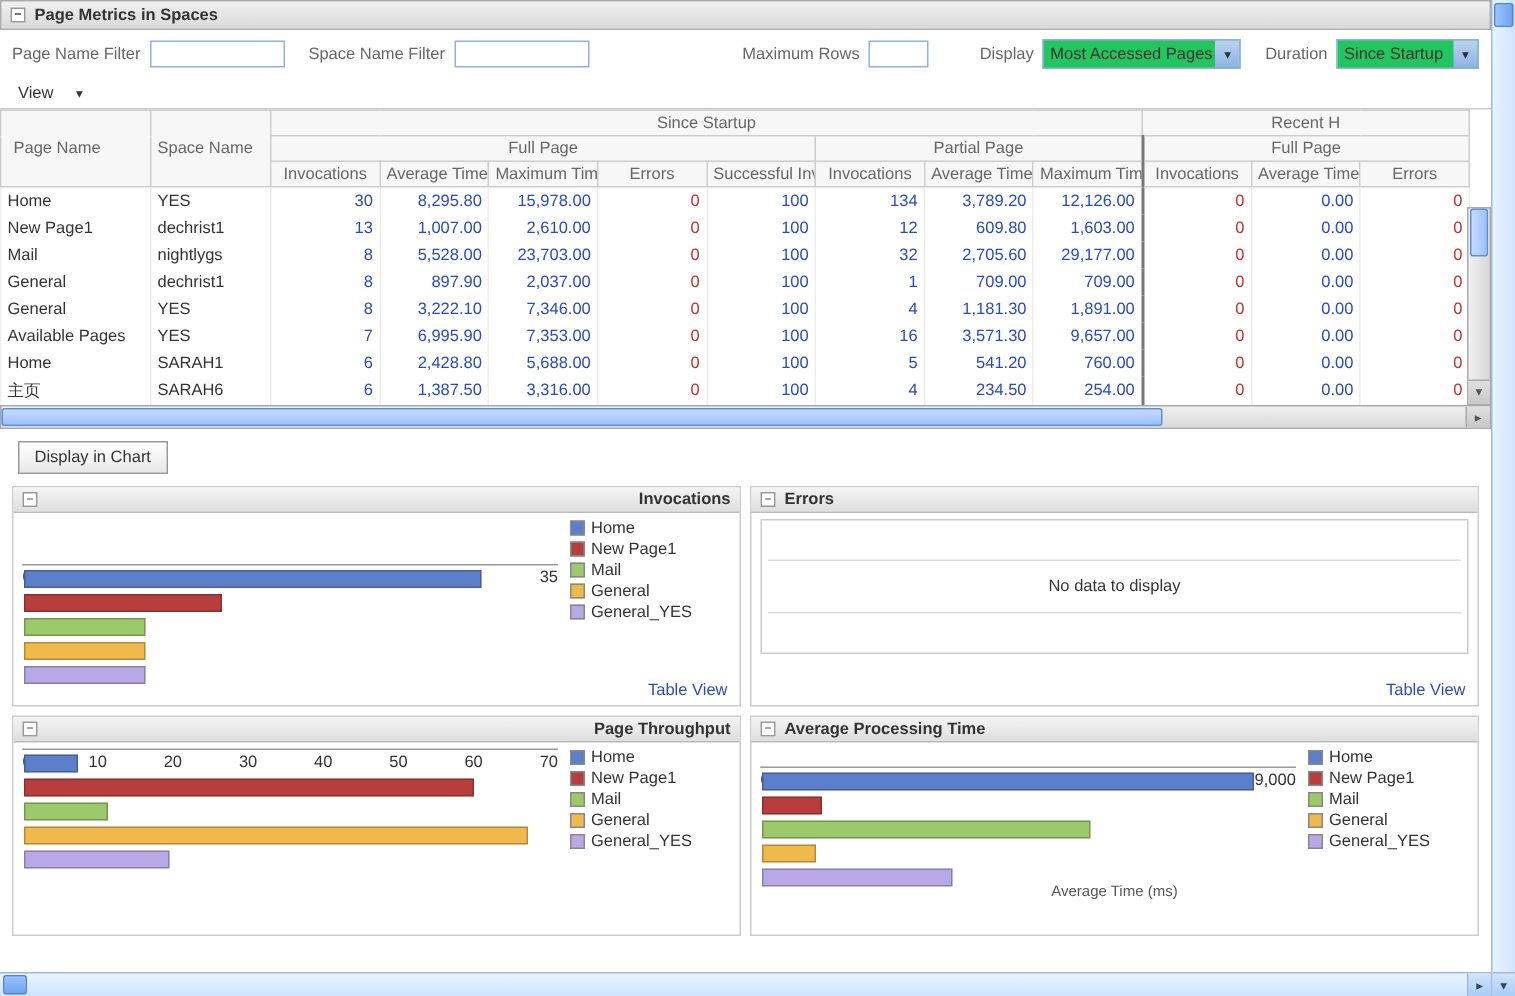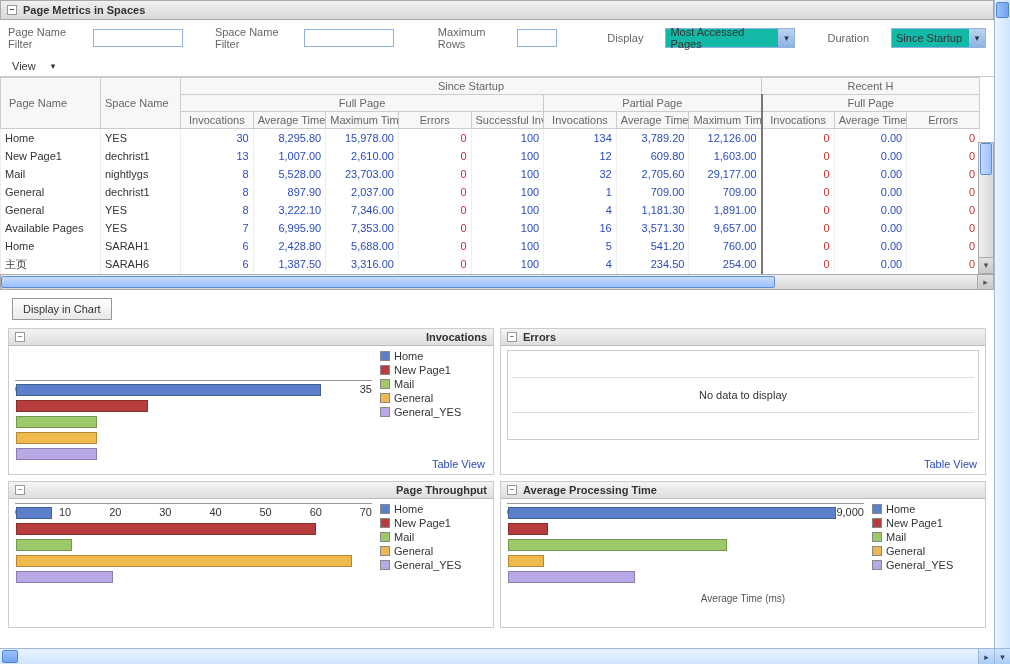--- a/index.html
+++ b/index.html
@@ -13,27 +13,27 @@
     align-items: center;
     font-weight: bold;
     color: #333;
   }
   .panel-header .collapse-icon {
     width: 10px; height: 10px; border: 1px solid #999; background: #fff; margin-right: 6px;
     display:flex; align-items:center; justify-content:center; font-size:8px; line-height:8px;
   }
 
   .filter-bar {
-    display: flex; align-items: center; padding: 6px 8px; gap: 22px;
+    display: flex; align-items: center; padding: 6px 8px; gap: 6px;
   }
   .filter-bar label { color: #666; }
   .filter-bar input[type=text] { border:1px solid #8db2e3; height:18px; width:90px; padding:1px 3px; }
   .filter-bar .spacer { flex:1; }
   .dropdown {
-    border:1px solid #8db2e3; height:20px; background:#14b8a6; display:flex; align-items:center;
+    border:1px solid #8db2e3; height:20px; background:#22c55e; display:flex; align-items:center;
     padding:0 18px 0 4px; position:relative; min-width:130px;
   }
   .dropdown .arrow {
     position:absolute; right:0; top:0; bottom:0; width:16px; background:linear-gradient(#bcd3f0,#8db2e3);
     display:flex; align-items:center; justify-content:center; color:#234; font-size:9px;
   }
 
   .view-bar { padding:4px 12px; }
   .view-btn { display:inline-flex; align-items:center; gap:15px; color:#333; cursor:pointer; }
 
@@ -416,21 +416,21 @@
       </div>
     </div>
     <div class="chart-panel">
       <div class="chart-title-bar">
         <span class="collapse-icon" style="width:10px;height:10px;border:1px solid #999;background:#fff;margin-right:6px;display:flex;align-items:center;justify-content:center;font-size:8px">−</span>
         <b>Average Processing Time</b>
         <span class="spacer"></span>
       </div>
       <div class="chart-body">
         <div class="hbar-chart" id="chart3">
-            <div style="flex: 1 1 0%;">
+            <div style="flex: 1 1 0%; margin-top: 12px;">
               <div class="hbar-plot">
                 <div class="hbar-row" style="top: 4px; width: 92.1778%; background: rgb(91, 127, 201); border: 1px solid rgba(0, 0, 0, 0.25);"></div>
                 <div class="hbar-row" style="top: 20px; width: 11.1889%; background: rgb(184, 62, 62); border: 1px solid rgba(0, 0, 0, 0.25);"></div>
                 <div class="hbar-row" style="top: 36px; width: 61.4222%; background: rgb(156, 201, 106); border: 1px solid rgba(0, 0, 0, 0.25);"></div>
                 <div class="hbar-row" style="top: 52px; width: 9.97778%; background: rgb(240, 185, 75); border: 1px solid rgba(0, 0, 0, 0.25);"></div>
                 <div class="hbar-row" style="top: 68px; width: 35.8%; background: rgb(184, 168, 230); border: 1px solid rgba(0, 0, 0, 0.25);"></div>
               </div>
               <div class="tick-labels">
                 <span>0</span>
                 <span>1,500</span>

